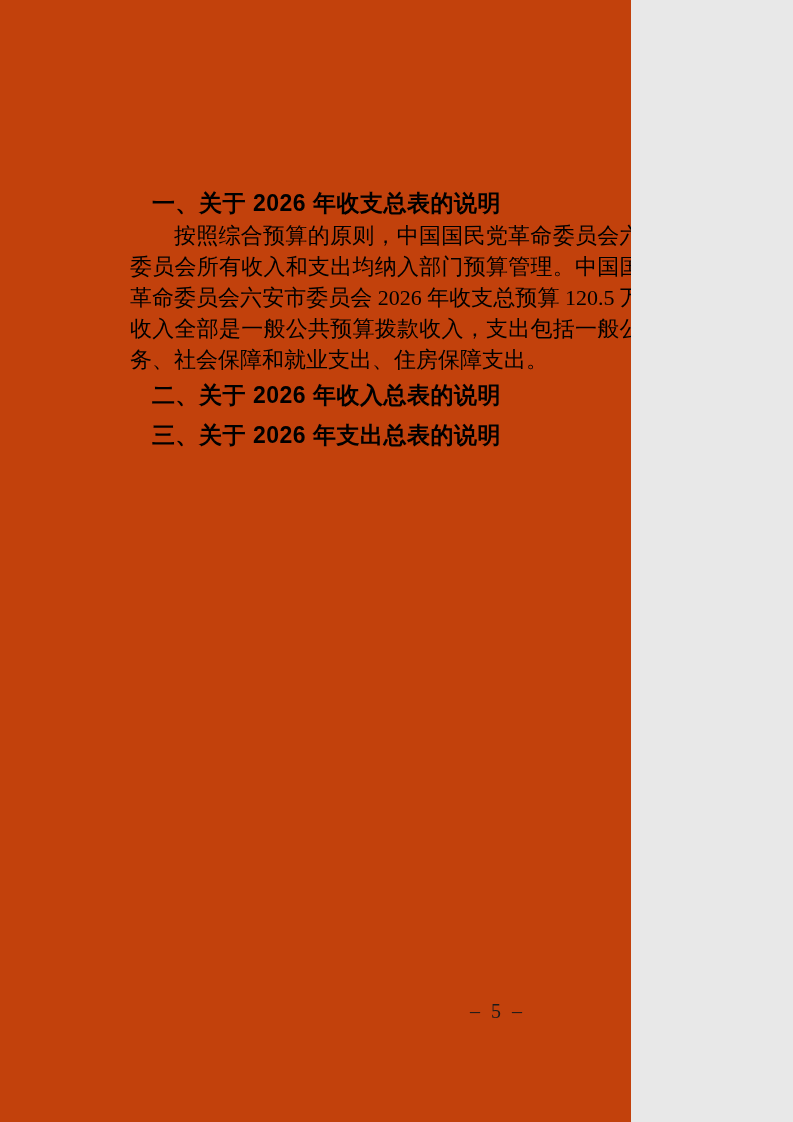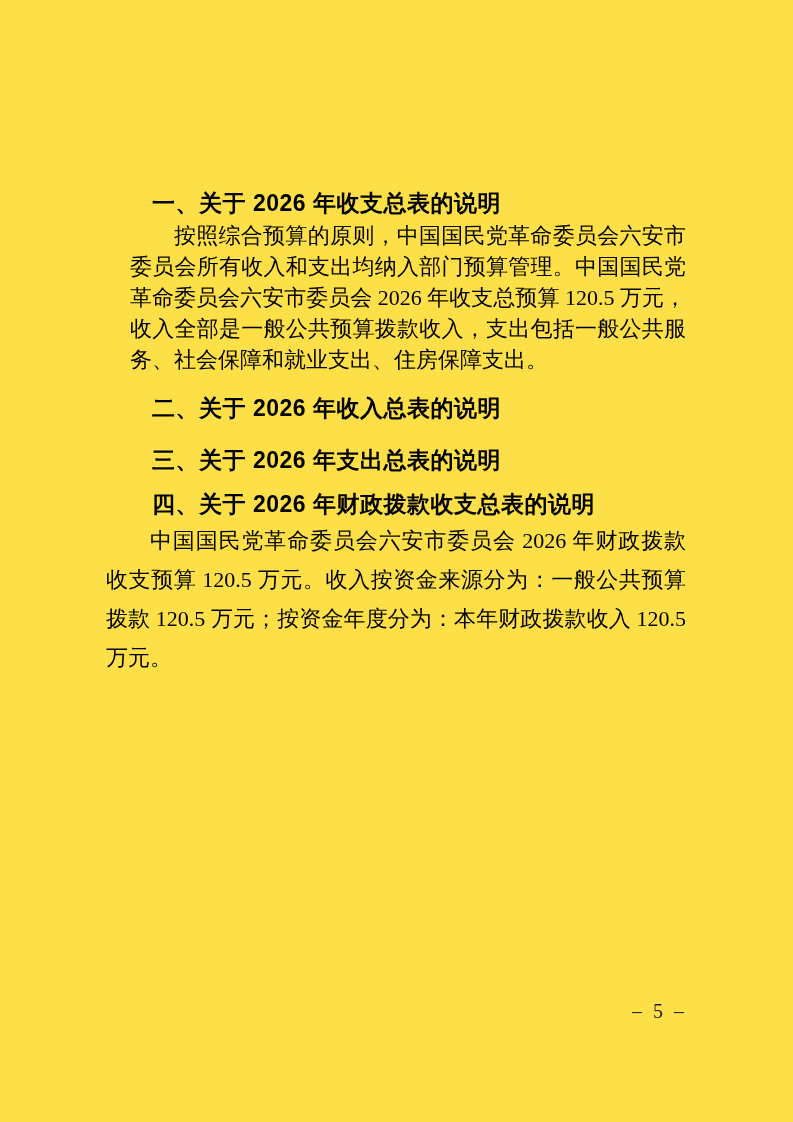--- a/index.html
+++ b/index.html
@@ -2,37 +2,37 @@
 <html><head>
 <meta charset="utf-8">
 <style>
   html, body {
     margin: 0;
     padding: 0;
     background: #e8e8e8;
   }
   .page {
     position: relative;
-    width: 793px;
+    width: 631px;
     height: 1122px;
-    background: #fde047;
+    background: #c2410c;
     overflow: hidden;
     font-family: "Liberation Serif", "DejaVu Serif", serif;
     color: #000000;
     text-decoration: underline;
   }
   .content {
     position: absolute;
     left: 106px;
     top: 186px;
     width: 580px;
   }
   .sec { margin: 0; }
-  .sec-2 { margin-top: 16px; }
-  .sec-3 { margin-top: 18px; }
+  .sec-2 { margin-top: 3px; }
+  .sec-3 { margin-top: 6px; }
   .sec-4 { margin-top: 10px; }
   .heading {
     font-family: "Liberation Sans", "DejaVu Sans", sans-serif;
     font-weight: bold;
     font-size: 23px;
     line-height: 34px;
     margin: 0;
     text-indent: 2em;
     letter-spacing: 0.5px;
     white-space: nowrap;
@@ -67,23 +67,19 @@
     </section>
 
     <section class="sec sec-2">
       <h2 class="heading">二、关于 2026 年收入总表的说明</h2>
     </section>
 
     <section class="sec sec-3">
       <h2 class="heading">三、关于 2026 年支出总表的说明</h2>
     </section>
 
-    <section class="sec sec-4">
-      <h2 class="heading">四、关于 2026 年财政拨款收支总表的说明</h2>
-      <p class="para para-loose">中国国民党革命委员会六安市委员会 2026 年财政拨款收支预算 120.5 万元。收入按资金来源分为：一般公共预算拨款 120.5 万元；按资金年度分为：本年财政拨款收入 120.5 万元。</p>
-    </section>
 
   </main>
 
   <footer class="page-footer">
     <span>– 5 –</span>
   </footer>
 </div>
 
 </body></html>

